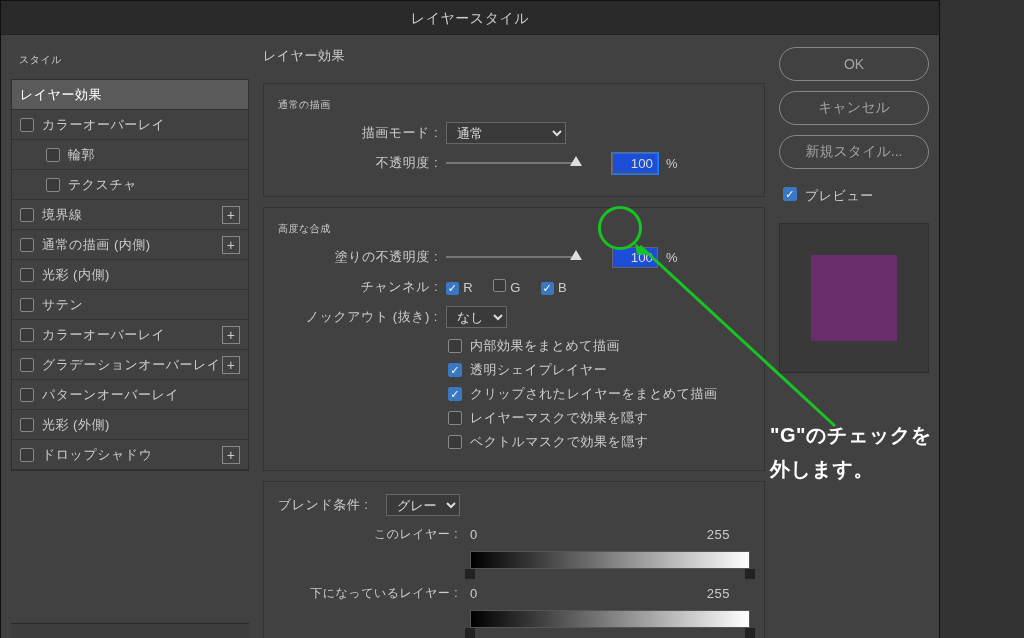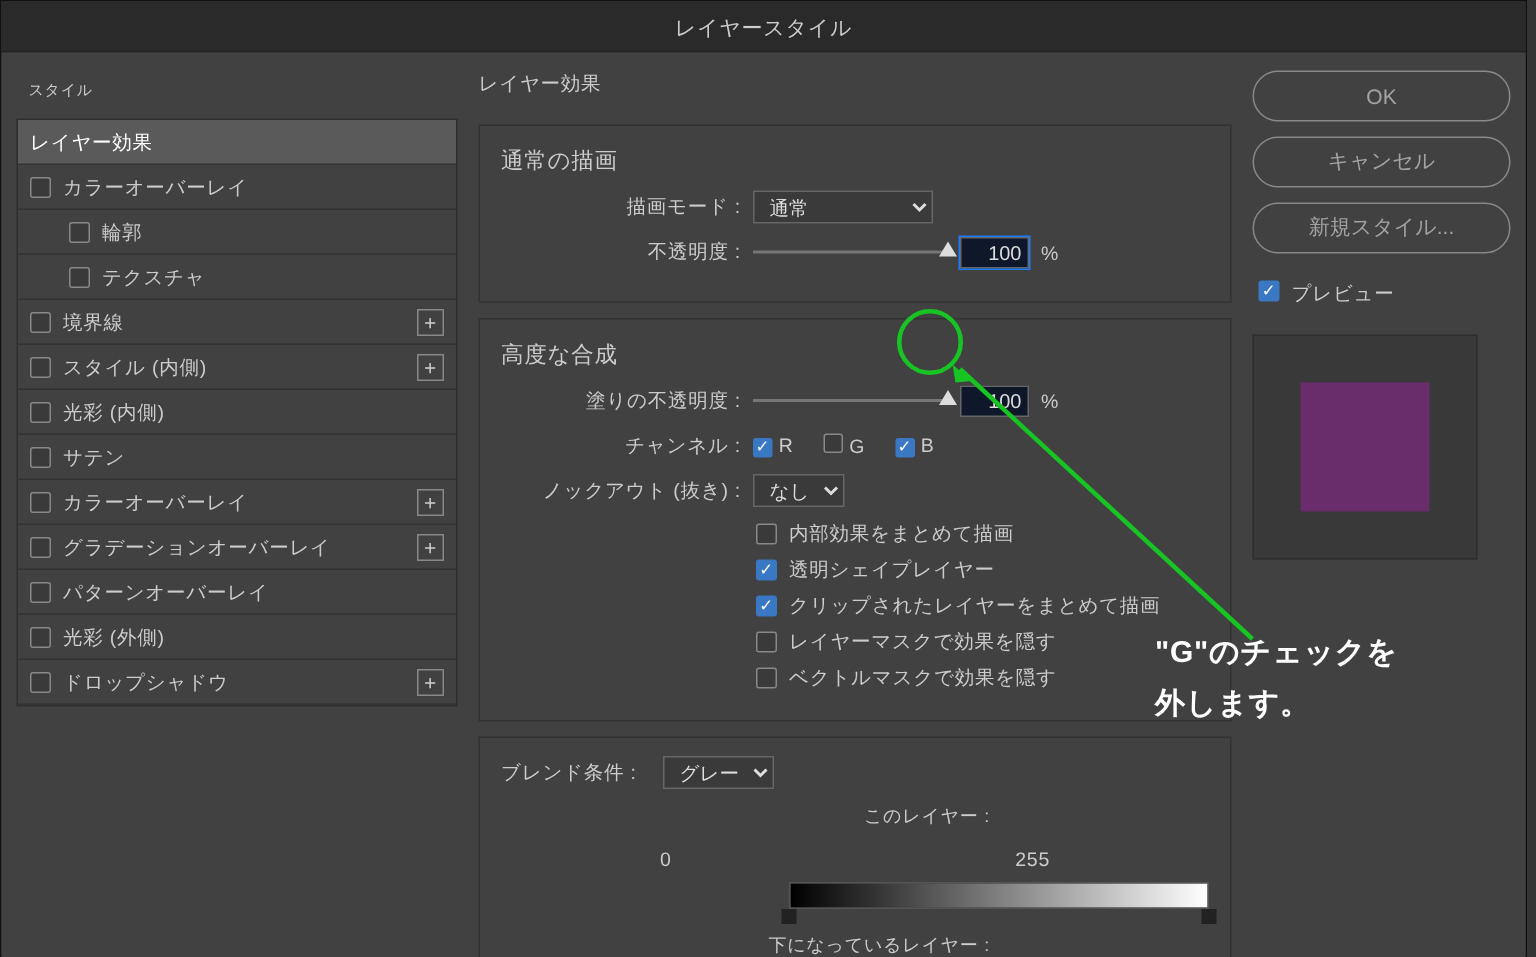--- a/index.html
+++ b/index.html
@@ -1,18 +1,18 @@
 <!DOCTYPE html>
 <html><head>
 <meta charset="utf-8">
 <style>
   * { box-sizing: border-box; margin: 0; padding: 0; font-family: "Hiragino Sans", sans-serif; }
   body { width: 1024px; height: 638px; background: #333; color: #ccc; font-size: 13px; letter-spacing: .5px; position: relative; overflow: hidden; }
 
-  .win { border: 1px solid #111; width: 1018px; height: 638px; background: #444; display: flex; flex-direction: column; }
+  .win { border: 1px solid #111; width: 940px; height: 638px; background: #444; display: flex; flex-direction: column; }
   .titlebar { height: 34px; background: #2a2a2a; color: #ccc; text-align: center; line-height: 34px; font-size: 14px; border-bottom: 1px solid #222; }
   .content { flex: 1; display: flex; padding: 12px 10px; background: #414141; gap: 14px; }
 
   
   .left { width: 294px; display: flex; flex-direction: column; gap: 6px; }
   .left-head { font-size: 10px; padding: 6px 8px; }
   .styles-list { background: #414141; border: 1px solid #2e2e2e; display: flex; flex-direction: column; }
   .styles-list .row { display: flex; align-items: center; height: 30px; padding: 0 8px; border-bottom: 1px solid #333; justify-content: space-between; font-size: 13px; }
   .styles-list .row.selected { background: #5a5a5a; color: #fff; }
   .row .lbl { display: flex; align-items: center; gap: 8px; white-space: nowrap; }
@@ -22,41 +22,41 @@
   .ck.on::after { content: "✓"; color: #fff; font-size: 11px; line-height: 1; }
   .ck.sm { width:13px; height:13px; }
   .plus { width: 18px; height: 18px; border: 1px solid #888; display: inline-flex; align-items: center; justify-content: center; color: #ccc; font-size: 14px; }
 
   .left-footer { margin-top: auto; height: 34px; background: #3d3d3d; border-top: 1px solid #2a2a2a; display: flex; align-items: center; padding: 0 10px; gap: 12px; color: #aaa; }
 
   
   .mid { flex: 1; display: flex; flex-direction: column; gap: 10px; }
   .mid .section { border: 1px solid #333; background: #414141; padding: 10px 14px 16px; }
   .sec-title { font-size: 13px; color: #ccc; margin-bottom: 8px; }
-  .sub-title { font-size: 15px; margin: 4px 0 8px; }
+  .sub-title { font-size: 10px; margin: 4px 0 8px; }
   .form-row { display: flex; align-items: center; gap: 8px; height: 26px; margin-bottom: 4px; }
   .form-row .lab { width: 160px; text-align: right; color: #ccc; }
   select { background: #3a3a3a; color: #ddd; border: 1px solid #666; height: 22px; font-size: 13px; padding: 0 6px; }
   select.wide { width: 120px; }
   .slider-track { position: relative; height: 10px; flex: 0 0 130px; }
   .slider-track .bar { position:absolute; left:0; right:0; top:4px; height:2px; background:#777; }
   .slider-track .tri { position:absolute; top:-2px; width:0; height:0; border-left:6px solid transparent; border-right:6px solid transparent; border-bottom:10px solid #ddd; transform: translateX(-6px); }
-  .num { width: 46px; background: #0f172a; border: 1px solid #666; color: #ddd; padding: 2px 4px; text-align: right; }
+  .num { width: 46px; background: #1d4ed8; border: 1px solid #666; color: #ddd; padding: 2px 4px; text-align: right; margin-left: 28px; }
   .num.hl { outline: 1px solid #1d7bff; }
 
   .chk-row { display: flex; align-items: center; gap: 8px; height: 24px; padding-left: 170px; }
   .chk-row .ck { width:14px; height:14px; }
   .chk-row span.t { font-size: 13px; }
 
   .inline-chks { display: flex; align-items: center; gap: 20px; }
 
   .blend-block .gradwrap { display:flex; align-items:center; gap:12px; }
   .blend-block .glab { width:180px; text-align:right; }
   .gradbar { flex:0 0 280px; height:18px; background: linear-gradient(to right, #000, #fff); border:1px solid #555; position:relative; }
-  .slider-row { display:flex; align-items:center; padding:4px 0 8px; gap:12px;flex-direction:column; }
+  .slider-row { display:flex; align-items:center; padding:4px 0 8px; gap:12px; }
   .slider-row .lab2 { width:180px; text-align:right; font-size:12px; }
   .markers { flex:0 0 280px; height:12px; position:relative; }
   .markers .mk { position:absolute; width:10px; height:10px; background:#222; transform: translateX(-5px); }
 
   
   .right { width: 172px; display: flex; flex-direction: column; gap: 10px; align-items: stretch; }
   .btn { height: 34px; border: 1px solid #888; border-radius: 17px; color: #a3a3a3; background: transparent; font-size: 14px; }
   .prev-row { display:flex; gap:8px; padding-left:4px; margin-top:8px; }
   .swatch-outer { width:150px; height:150px; background:#393939; border:1px solid #2e2e2e; margin-top:8px; display:flex; align-items:center; justify-content:center; }
   .swatch { width:86px; height:86px; background:#6a2d6c; }
@@ -105,21 +105,21 @@
           <div class="row">
             <div class="lbl">
               <span class="ck"></span>
               <span>境界線</span>
             </div>
             <span class="plus">+</span>
           </div>
           <div class="row">
             <div class="lbl">
               <span class="ck"></span>
-              <span>スタイル (内側)</span>
+              <span>通常の描画 (内側)</span>
             </div>
             <span class="plus">+</span>
           </div>
           <div class="row">
             <div class="lbl">
               <span class="ck"></span>
               <span>光彩 (内側)</span>
             </div>
           </div>
           <div class="row">

